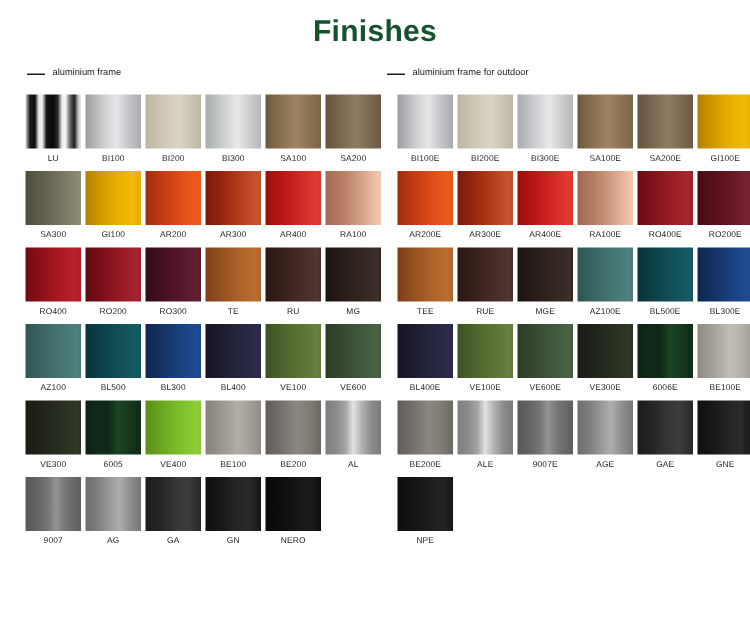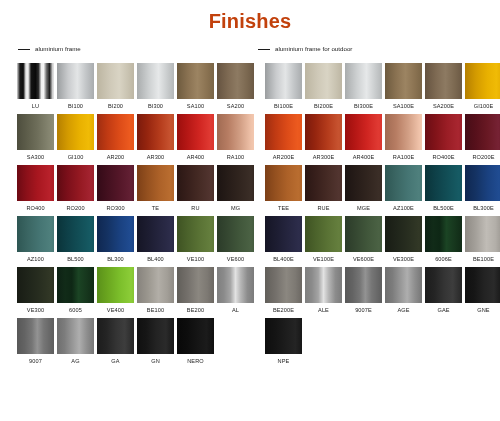--- a/index.html
+++ b/index.html
@@ -22,21 +22,21 @@
     position: relative;
     box-sizing: border-box;
     background: #ffffff;
   }
 
   .title {
     text-align: center;
     font-size: 20px;
     font-weight: bold;
     letter-spacing: 0.2px;
-    color: #c2410c;
+    color: #14532d;
     margin: 0;
     padding-top: 9px;
     line-height: 24px;
   }
 
   .legend-row {
     position: relative;
     height: 14px;
     margin-top: 10px;
     padding: 0 18px;

